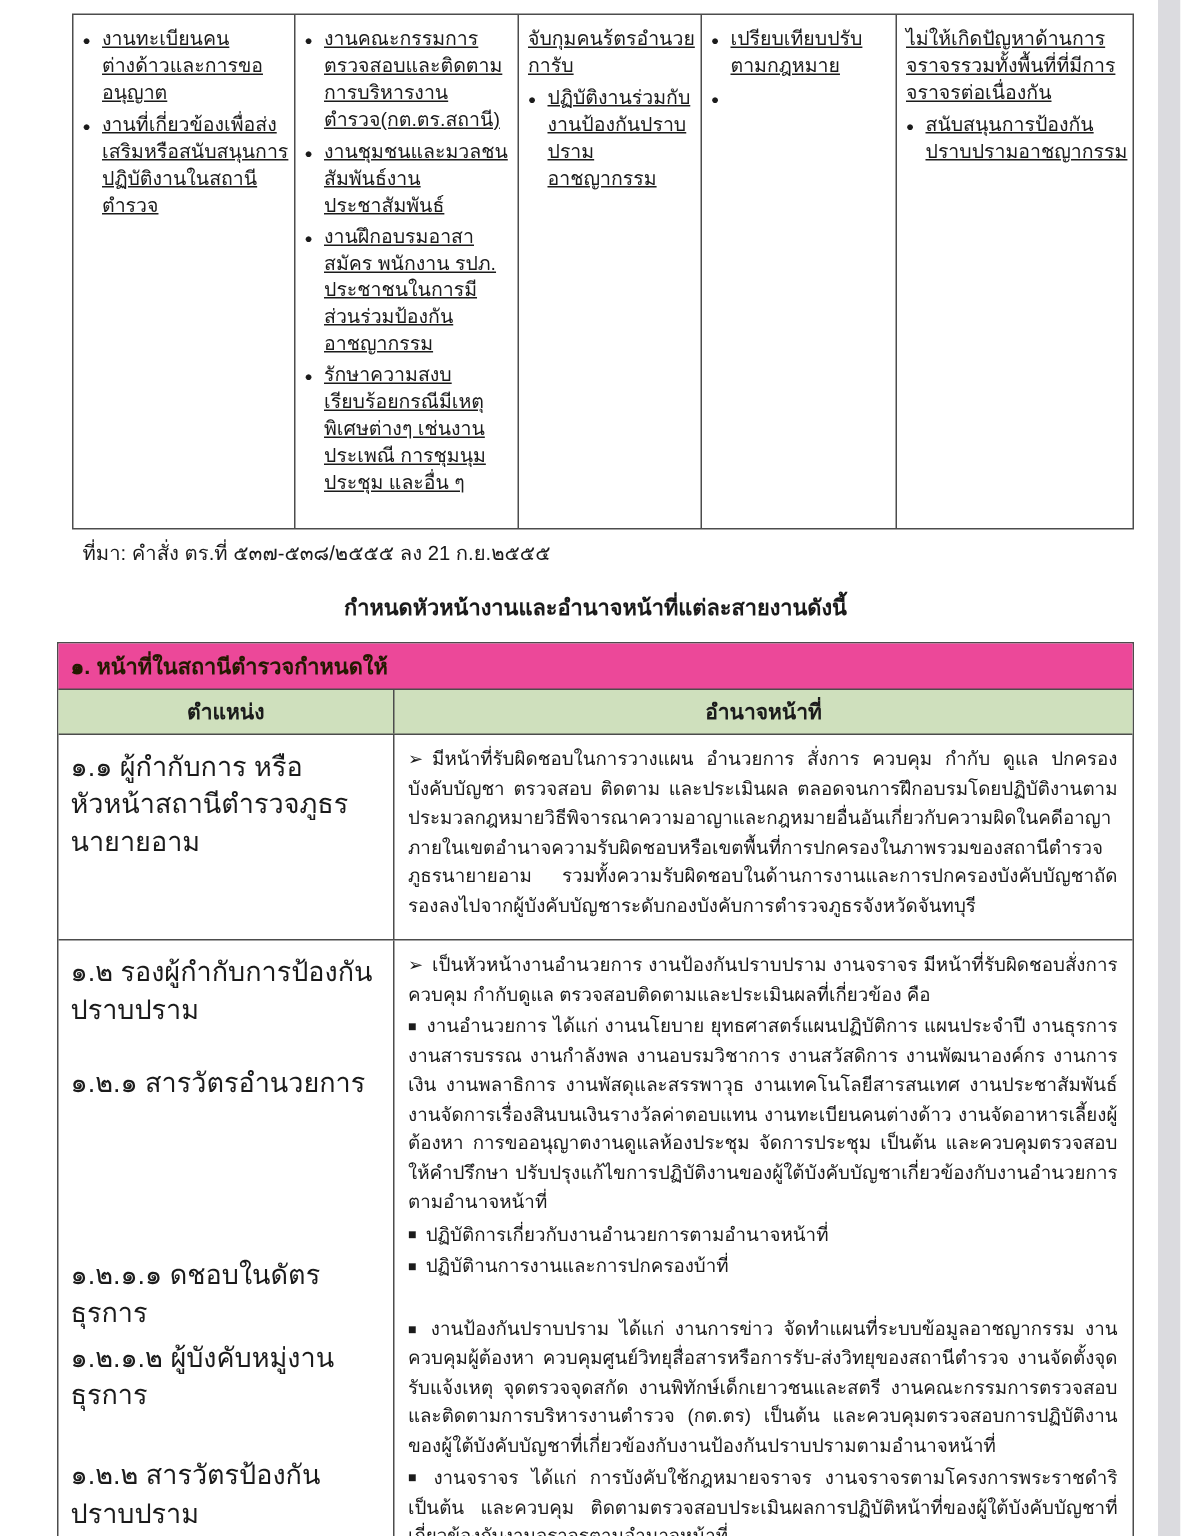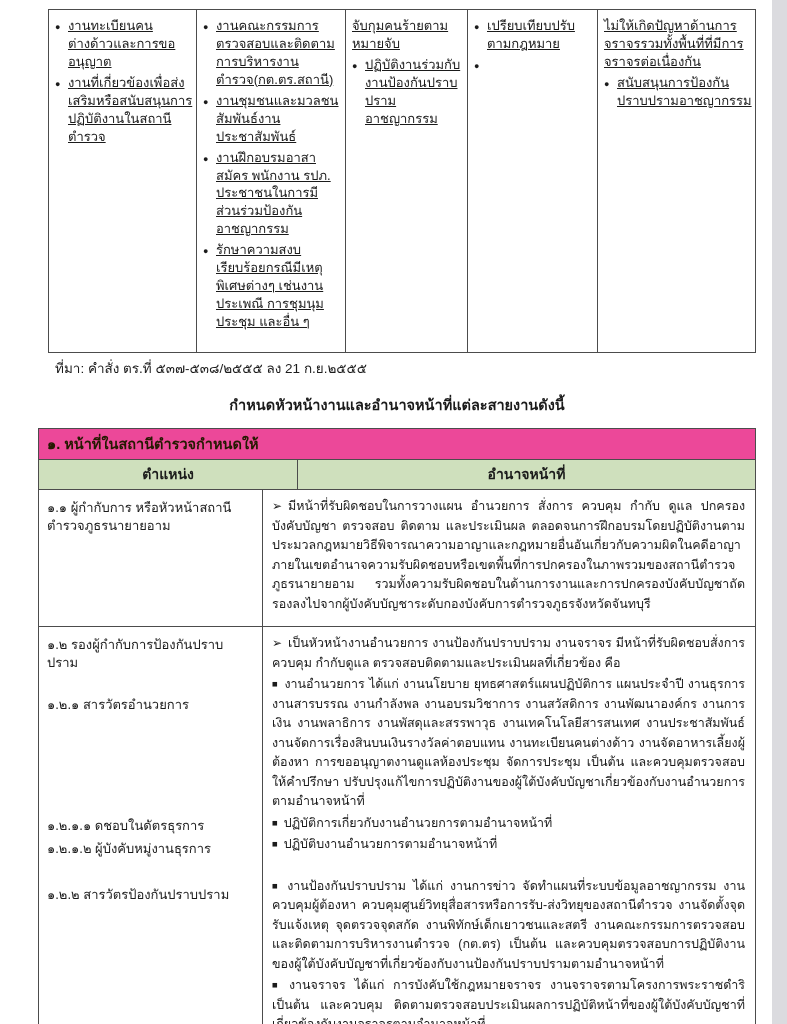--- a/index.html
+++ b/index.html
@@ -31,26 +31,26 @@
     font-weight:bold;font-size:14.5px;}
 
   
   .duty-table{position:absolute;left:38px;top:428px;width:718px;
     border:1.5px solid #4c4c4c;box-sizing:border-box;background:#fff;}
   .dt-title{background:#ec4899;color:#241a00;font-weight:bold;font-size:14.5px;
     padding:3px 8px 4px 8px;border-bottom:1.5px solid #4c4c4c;}
   .dt-head{display:flex;background:#cfe0bd;border-bottom:1.5px solid #4c4c4c;
     font-weight:bold;font-size:14px;text-align:center;}
   .dt-head .hc{padding:3px 4px 4px 4px;box-sizing:border-box;}
-  .hc-pos{width:259px;border-right:1.5px solid #4c4c4c;}
+  .hc-pos{width:224px;border-right:1.5px solid #4c4c4c;}
   .hc-auth{flex:1;}
   .dt-row{display:flex;border-bottom:1.5px solid #4c4c4c;}
   .dt-row:last-child{border-bottom:none;}
   .pos-cell{width:224px;box-sizing:border-box;border-right:1.5px solid #4c4c4c;
-    padding:9px 8px 6px 8px;font-size:13px;line-height:1.4;}
+    padding:9px 8px 6px 8px;font-size:18px;line-height:1.4;}
   .auth-cell{flex:1;box-sizing:border-box;padding:7px 10px 6px 9px;
     font-size:12.5px;line-height:1.56;text-align:justify;}
   .row-1{min-height:136px;} .row-2{min-height:394px;}
   .ap{margin:0 0 2px 0;}
   .ap .mk{margin-right:6px;}
   .mk-arrow{font-size:12px;}
   .mk-square{font-size:9.5px;vertical-align:1px;}
   .gap-top{margin-top:22px;}
   .pos-item{margin:0;}
   .pi-1{margin-top:24px;}
@@ -88,21 +88,21 @@
       <span class="tx">งานฝึกอบรมอาสาสมัคร พนักงาน รปภ. ประชาชนในการมีส่วนร่วมป้องกันอาชญากรรม</span>
     </div>
     <div class="li">
       <span class="mk">●</span>
       <span class="tx">รักษาความสงบเรียบร้อยกรณีมีเหตุพิเศษต่างๆ เช่นงานประเพณี การชุมนุมประชุม และอื่น ๆ</span>
     </div>
   </div>
   <div class="tcell c2">
     <div class="li">
 
-      <span class="tx">จับกุมคนร้ายตามหมายจับ</span>
+      <span class="tx">จับกุมคนร้ตรอำนวยการับ</span>
     </div>
     <div class="li">
       <span class="mk">●</span>
       <span class="tx">ปฏิบัติงานร่วมกับงานป้องกันปราบปรามอาชญากรรม</span>
     </div>
   </div>
   <div class="tcell c3">
     <div class="li">
       <span class="mk">●</span>
       <span class="tx">เปรียบเทียบปรับตามกฎหมาย</span>
@@ -157,21 +157,21 @@
       <div class="ap">
         <span class="mk mk-arrow">➢</span><span>เป็นหัวหน้างานอำนวยการ งานป้องกันปราบปราม งานจราจร มีหน้าที่รับผิดชอบสั่งการ ควบคุม กำกับดูแล ตรวจสอบติดตามและประเมินผลที่เกี่ยวข้อง คือ</span>
       </div>
       <div class="ap">
         <span class="mk mk-square">■</span><span>งานอำนวยการ ได้แก่ งานนโยบาย ยุทธศาสตร์แผนปฏิบัติการ แผนประจำปี งานธุรการ งานสารบรรณ งานกำลังพล งานอบรมวิชาการ งานสวัสดิการ งานพัฒนาองค์กร งานการเงิน งานพลาธิการ งานพัสดุและสรรพาวุธ งานเทคโนโลยีสารสนเทศ งานประชาสัมพันธ์ งานจัดการเรื่องสินบนเงินรางวัลค่าตอบแทน งานทะเบียนคนต่างด้าว งานจัดอาหารเลี้ยงผู้ต้องหา การขออนุญาตงานดูแลห้องประชุม จัดการประชุม เป็นต้น และควบคุมตรวจสอบ ให้คำปรึกษา ปรับปรุงแก้ไขการปฏิบัติงานของผู้ใต้บังคับบัญชาเกี่ยวข้องกับงานอำนวยการตามอำนาจหน้าที่</span>
       </div>
       <div class="ap">
         <span class="mk mk-square">■</span><span>ปฏิบัติการเกี่ยวกับงานอำนวยการตามอำนาจหน้าที่</span>
       </div>
       <div class="ap">
-        <span class="mk mk-square">■</span><span>ปฏิบัติบงานอำนวยการตามอำนาจหน้าที่</span>
+        <span class="mk mk-square">■</span><span>ปฏิบัติานการงานและการปกครองบ้าที่</span>
       </div>
       <div class="ap gap-top">
         <span class="mk mk-square">■</span><span>งานป้องกันปราบปราม ได้แก่ งานการข่าว จัดทำแผนที่ระบบข้อมูลอาชญากรรม งานควบคุมผู้ต้องหา ควบคุมศูนย์วิทยุสื่อสารหรือการรับ-ส่งวิทยุของสถานีตำรวจ งานจัดตั้งจุดรับแจ้งเหตุ จุดตรวจจุดสกัด งานพิทักษ์เด็กเยาวชนและสตรี งานคณะกรรมการตรวจสอบและติดตามการบริหารงานตำรวจ (กต.ตร) เป็นต้น และควบคุมตรวจสอบการปฏิบัติงานของผู้ใต้บังคับบัญชาที่เกี่ยวข้องกับงานป้องกันปราบปรามตามอำนาจหน้าที่</span>
       </div>
       <div class="ap">
         <span class="mk mk-square">■</span><span>งานจราจร ได้แก่ การบังคับใช้กฎหมายจราจร งานจราจรตามโครงการพระราชดำริ เป็นต้น และควบคุม ติดตามตรวจสอบประเมินผลการปฏิบัติหน้าที่ของผู้ใต้บังคับบัญชาที่เกี่ยวข้องกับงานจราจรตามอำนาจหน้าที่</span>
       </div>
     </div>
   </div>
 </div>

